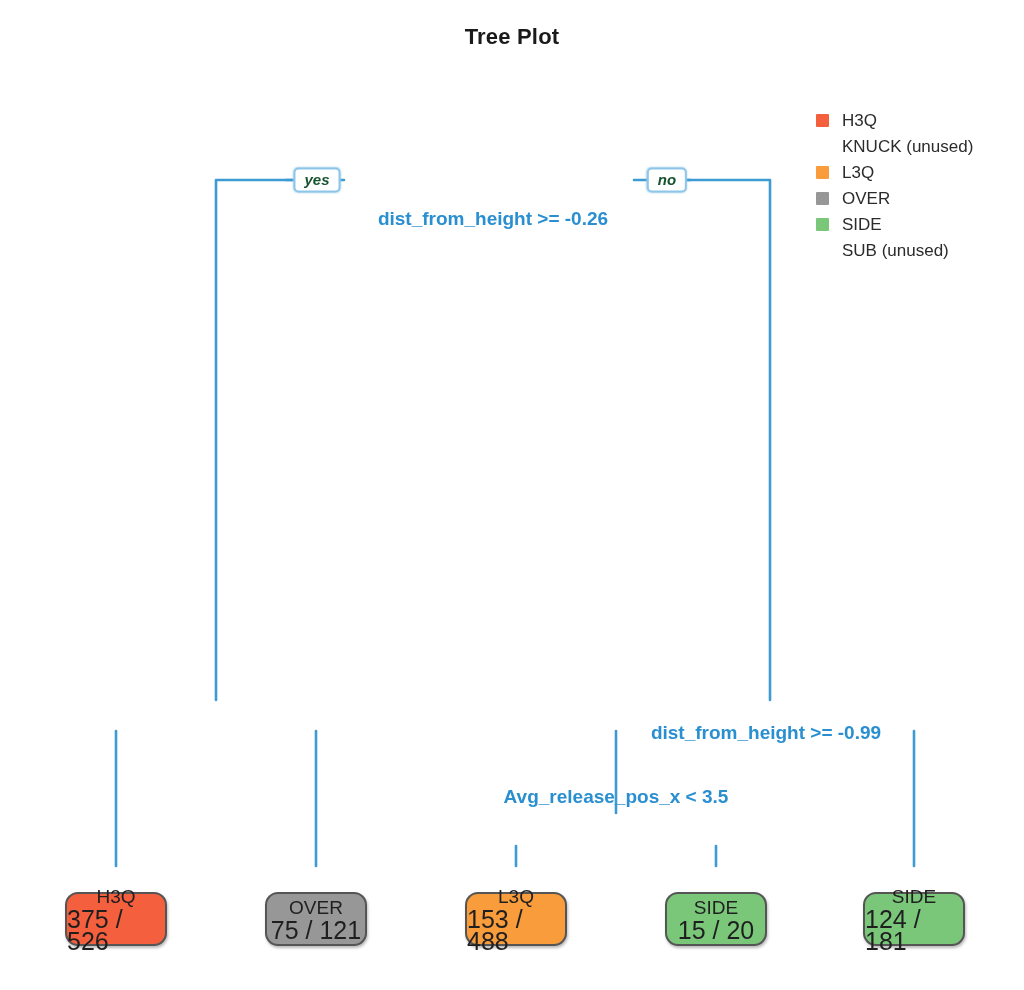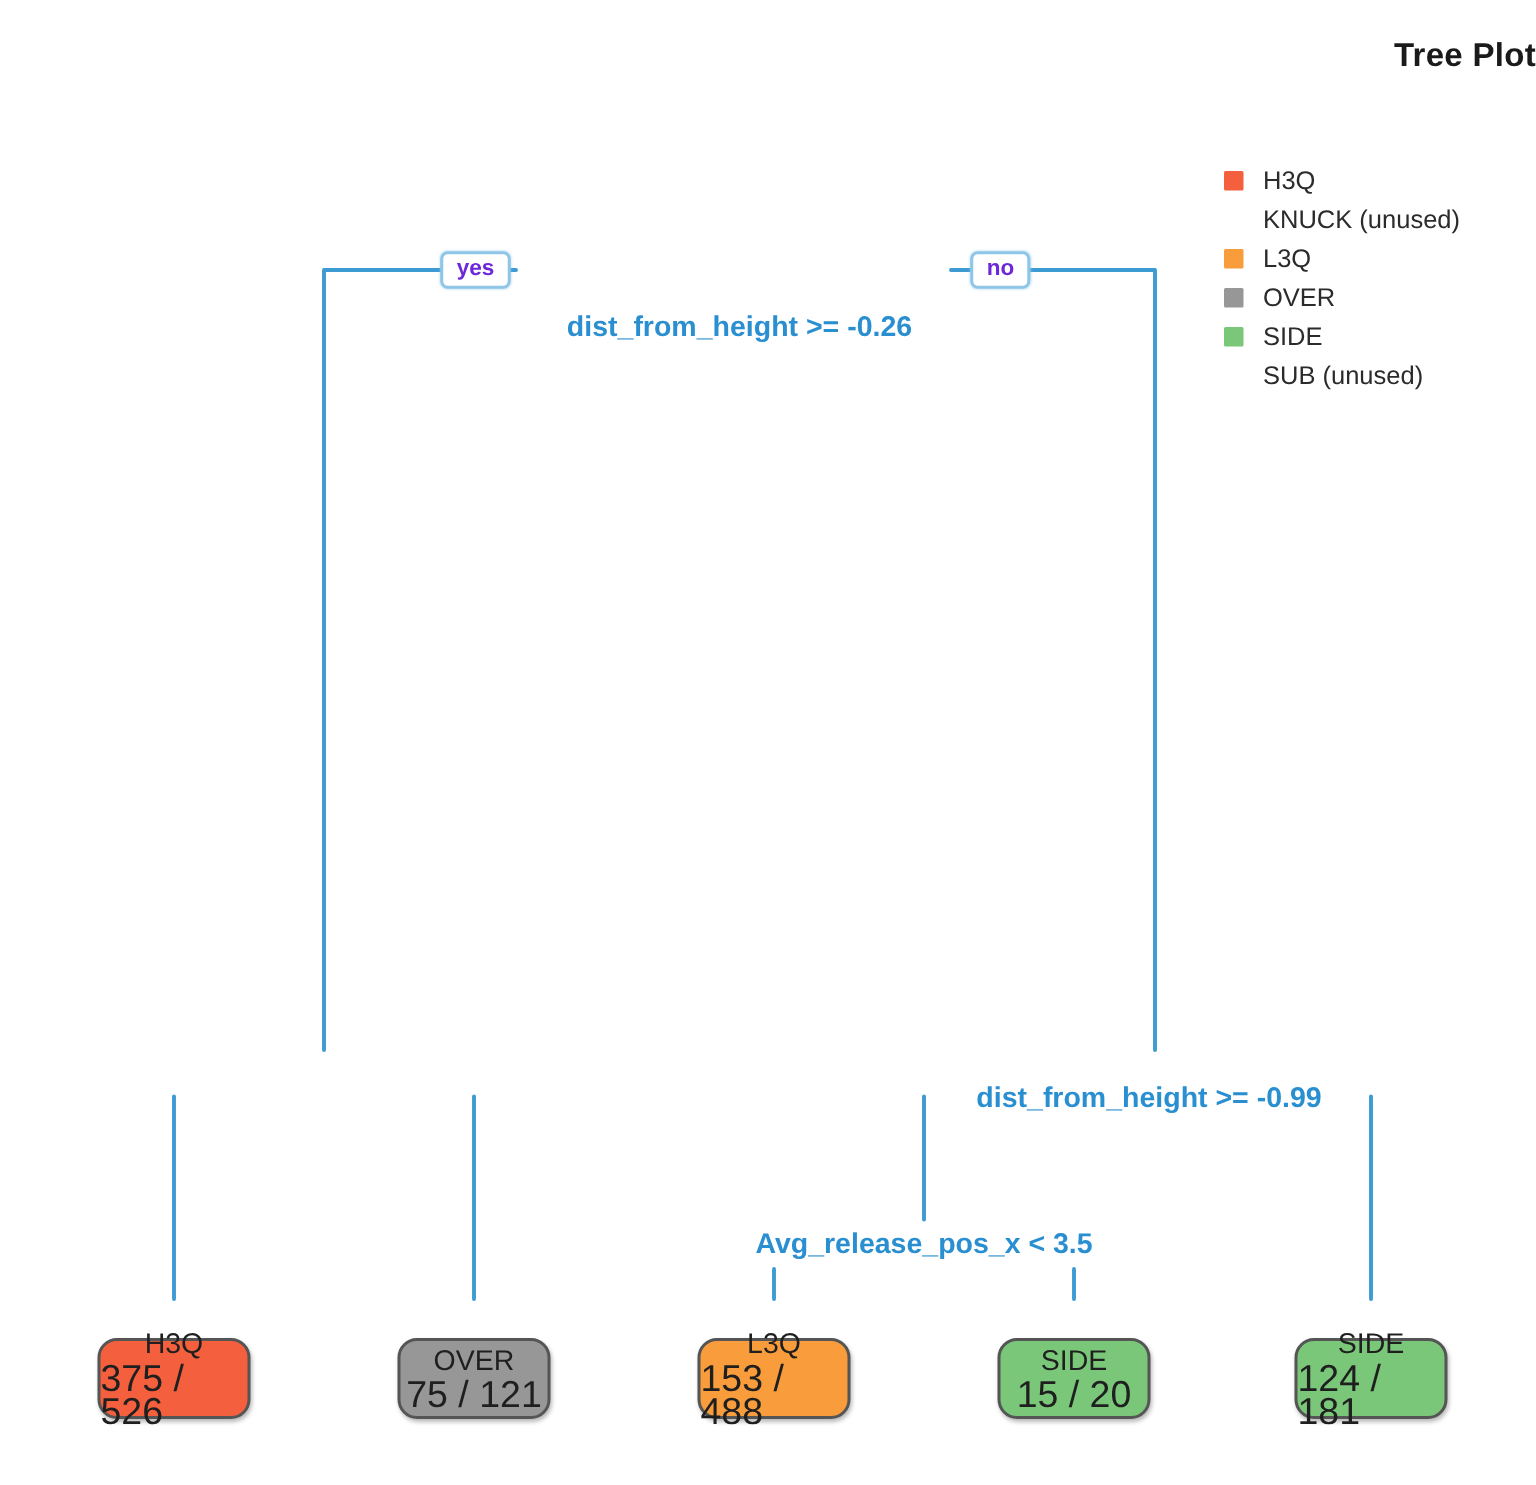--- a/index.html
+++ b/index.html
@@ -18,21 +18,21 @@
     background: #ffffff;
     overflow: hidden;
   }
 
   
   #plot-title {
     position: absolute;
     left: 0;
     top: 24px;
     width: 1024px;
-    text-align: right;
+    text-align: center;
     font-size: 22px;
     font-weight: bold;
     color: #1a1a1a;
     letter-spacing: 0.2px;
   }
 
   
   #legend {
     position: absolute;
     left: 816px;
@@ -78,21 +78,22 @@
     white-space: nowrap;
     transform: translateX(-50%);
   }
 
   
   .branch-tag {
     position: absolute;
     border: 2px solid #8fc6e8;
     background: #ffffff;
     border-radius: 5px;
-    color: #6d28d9;
+    color: #14532d;
+    font-style: italic;
     font-size: 15px;
     font-weight: bold;
     padding: 2px 9px 3px 9px;
     line-height: 16px;
     transform: translate(-50%, -50%);
     box-shadow: 0 0 2px rgba(143,198,232,0.7);
   }
 
   
   .leaf-node {
@@ -144,21 +145,21 @@
       <path d="M 616 731 L 616 813"></path>
       <path d="M 914 731 L 914 866"></path>
 
       <path d="M 516 846 L 516 866"></path>
       <path d="M 716 846 L 716 866"></path>
     </g>
   </svg>
 
   <div class="split-label" style="left:493px; top:160px;margin-top:48px;">dist_from_height &gt;= -0.26</div>
   <div class="split-label" style="left:766px; top:704px;margin-top:18px;">dist_from_height &gt;= -0.99</div>
-  <div class="split-label" style="left:616px; top:819px;">Avg_release_pos_x &lt; 3.5</div>
+  <div class="split-label" style="left:616px; top:786px;">Avg_release_pos_x &lt; 3.5</div>
 
   <div class="branch-tag" style="left:317px; top:180px;">yes</div>
   <div class="branch-tag" style="left:667px; top:180px;">no</div>
 
   <div class="leaf-node" style="left:116px; top:892px; background:#f4603e;">
     <div class="leaf-class">H3Q</div>
     <div class="leaf-counts">375 / 526</div>
   </div>
 
   <div class="leaf-node" style="left:316px; top:892px; background:#979797;">

